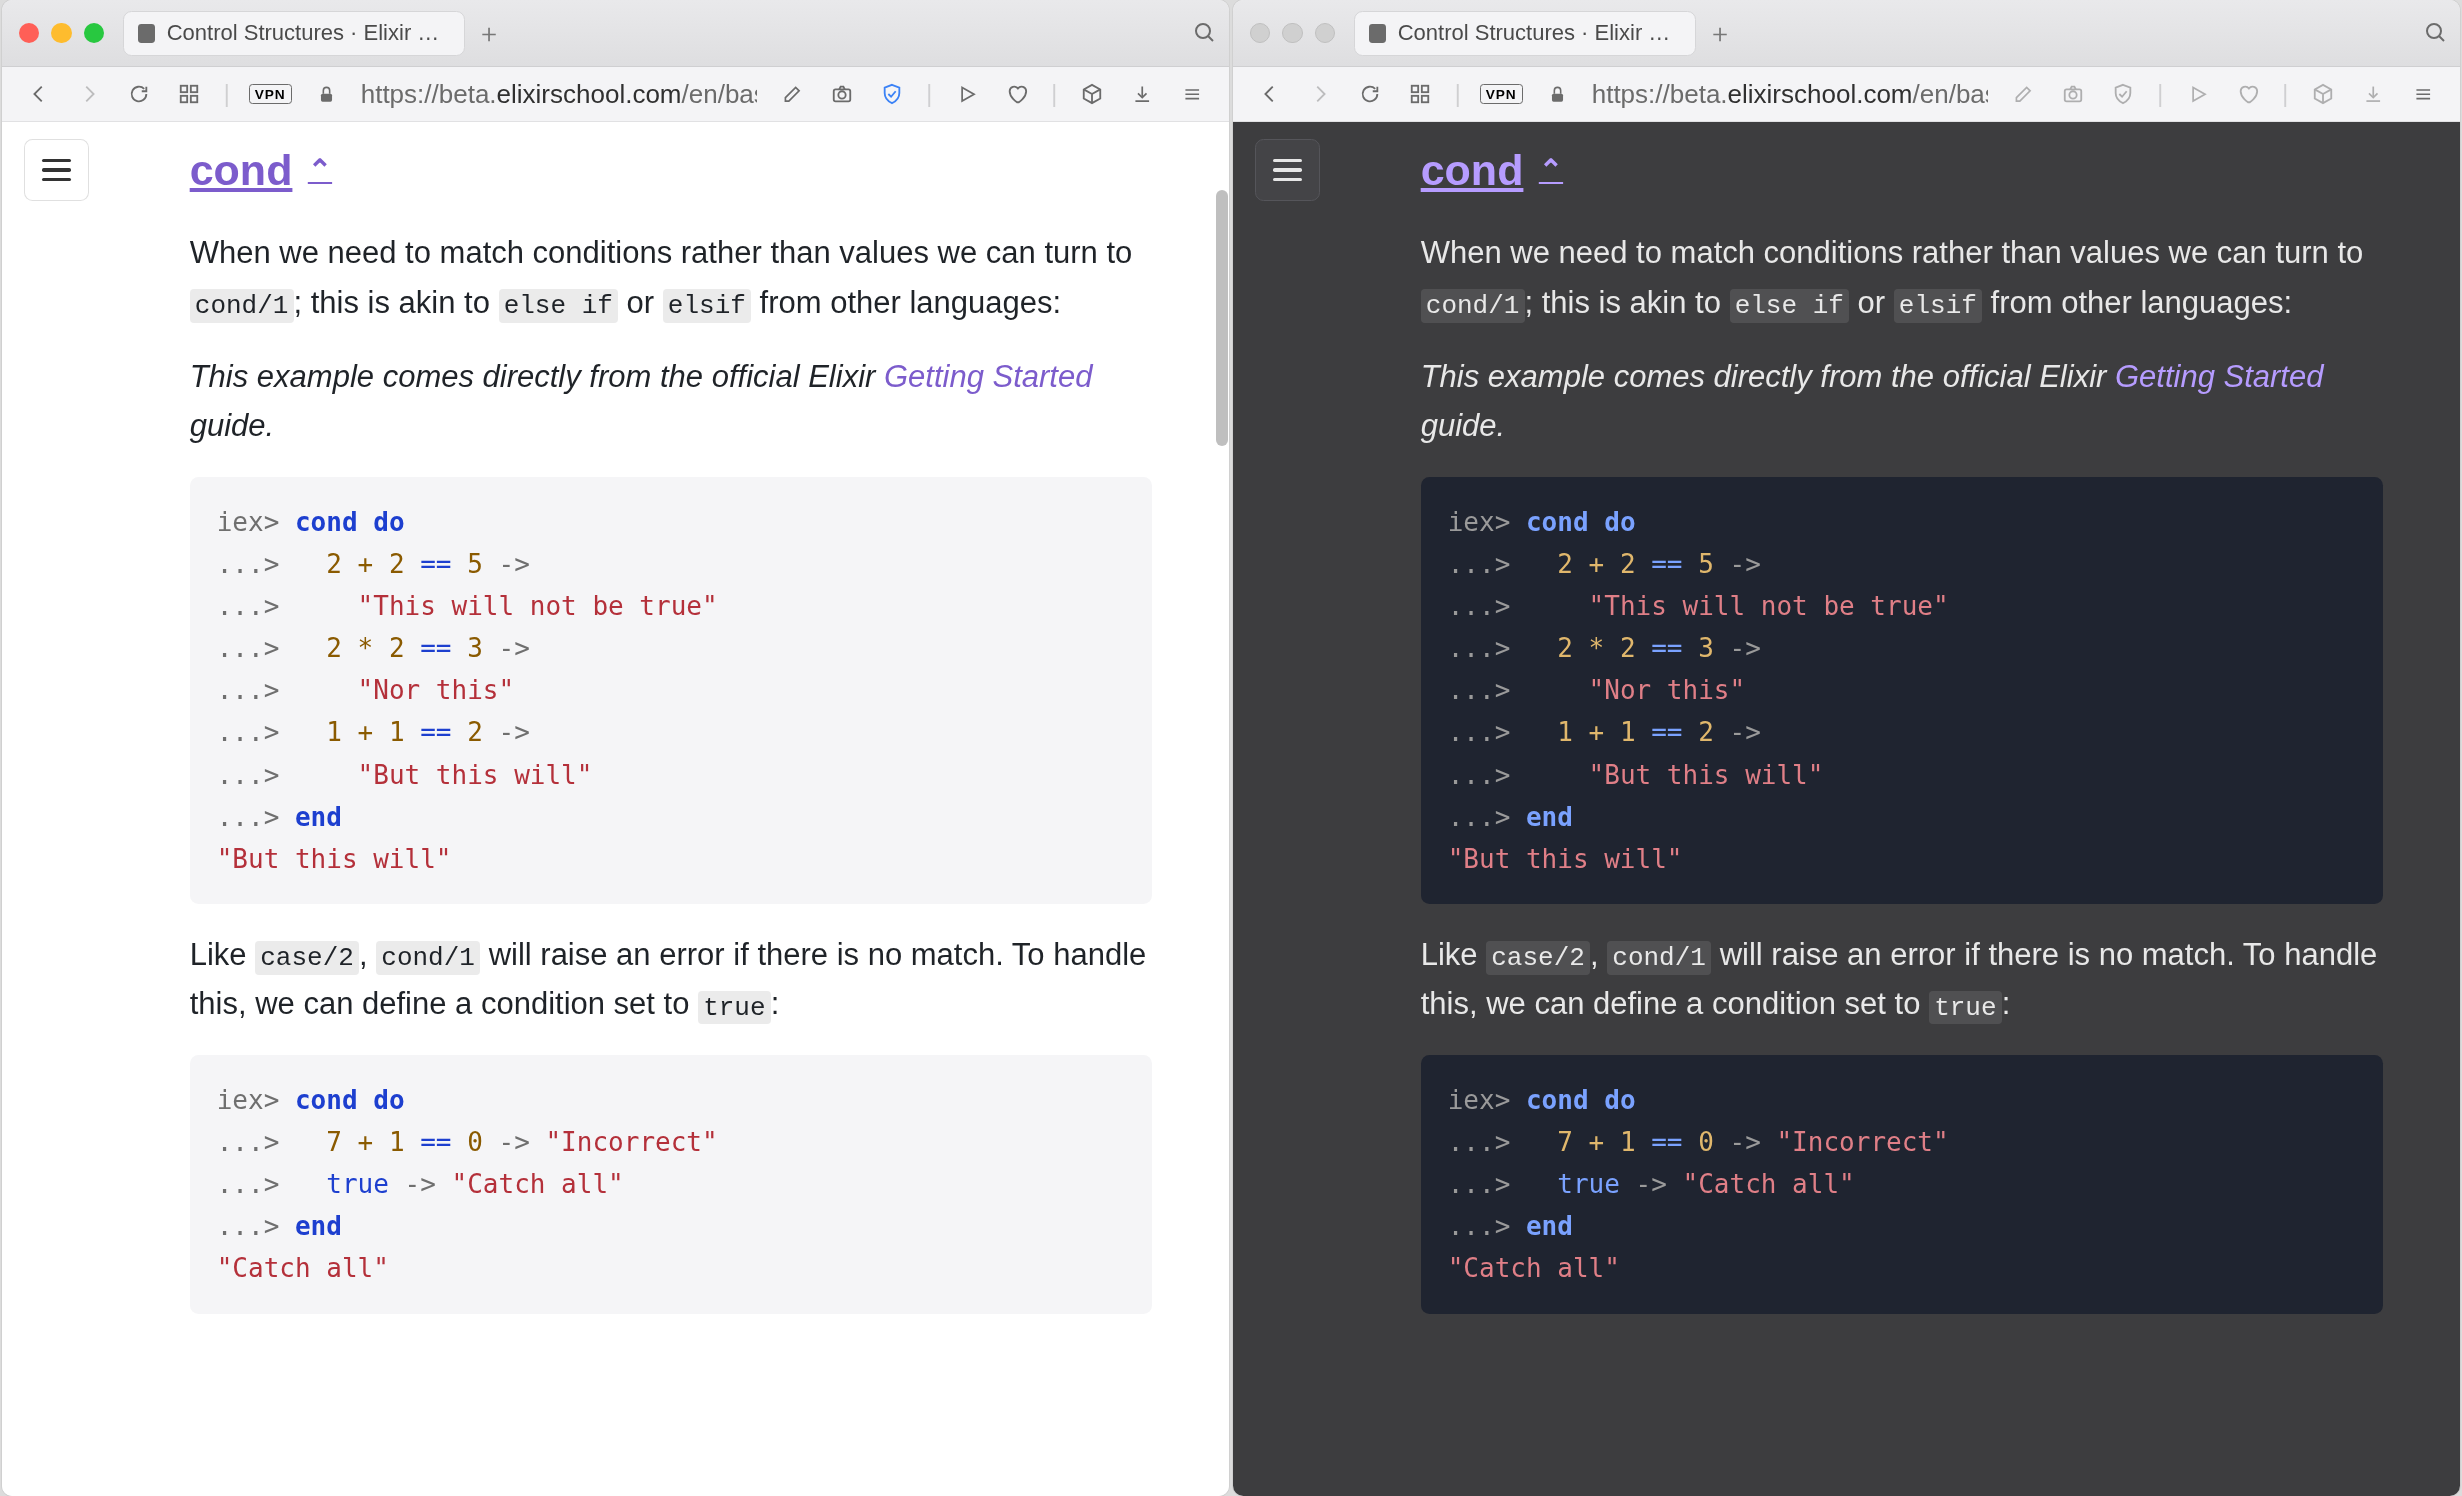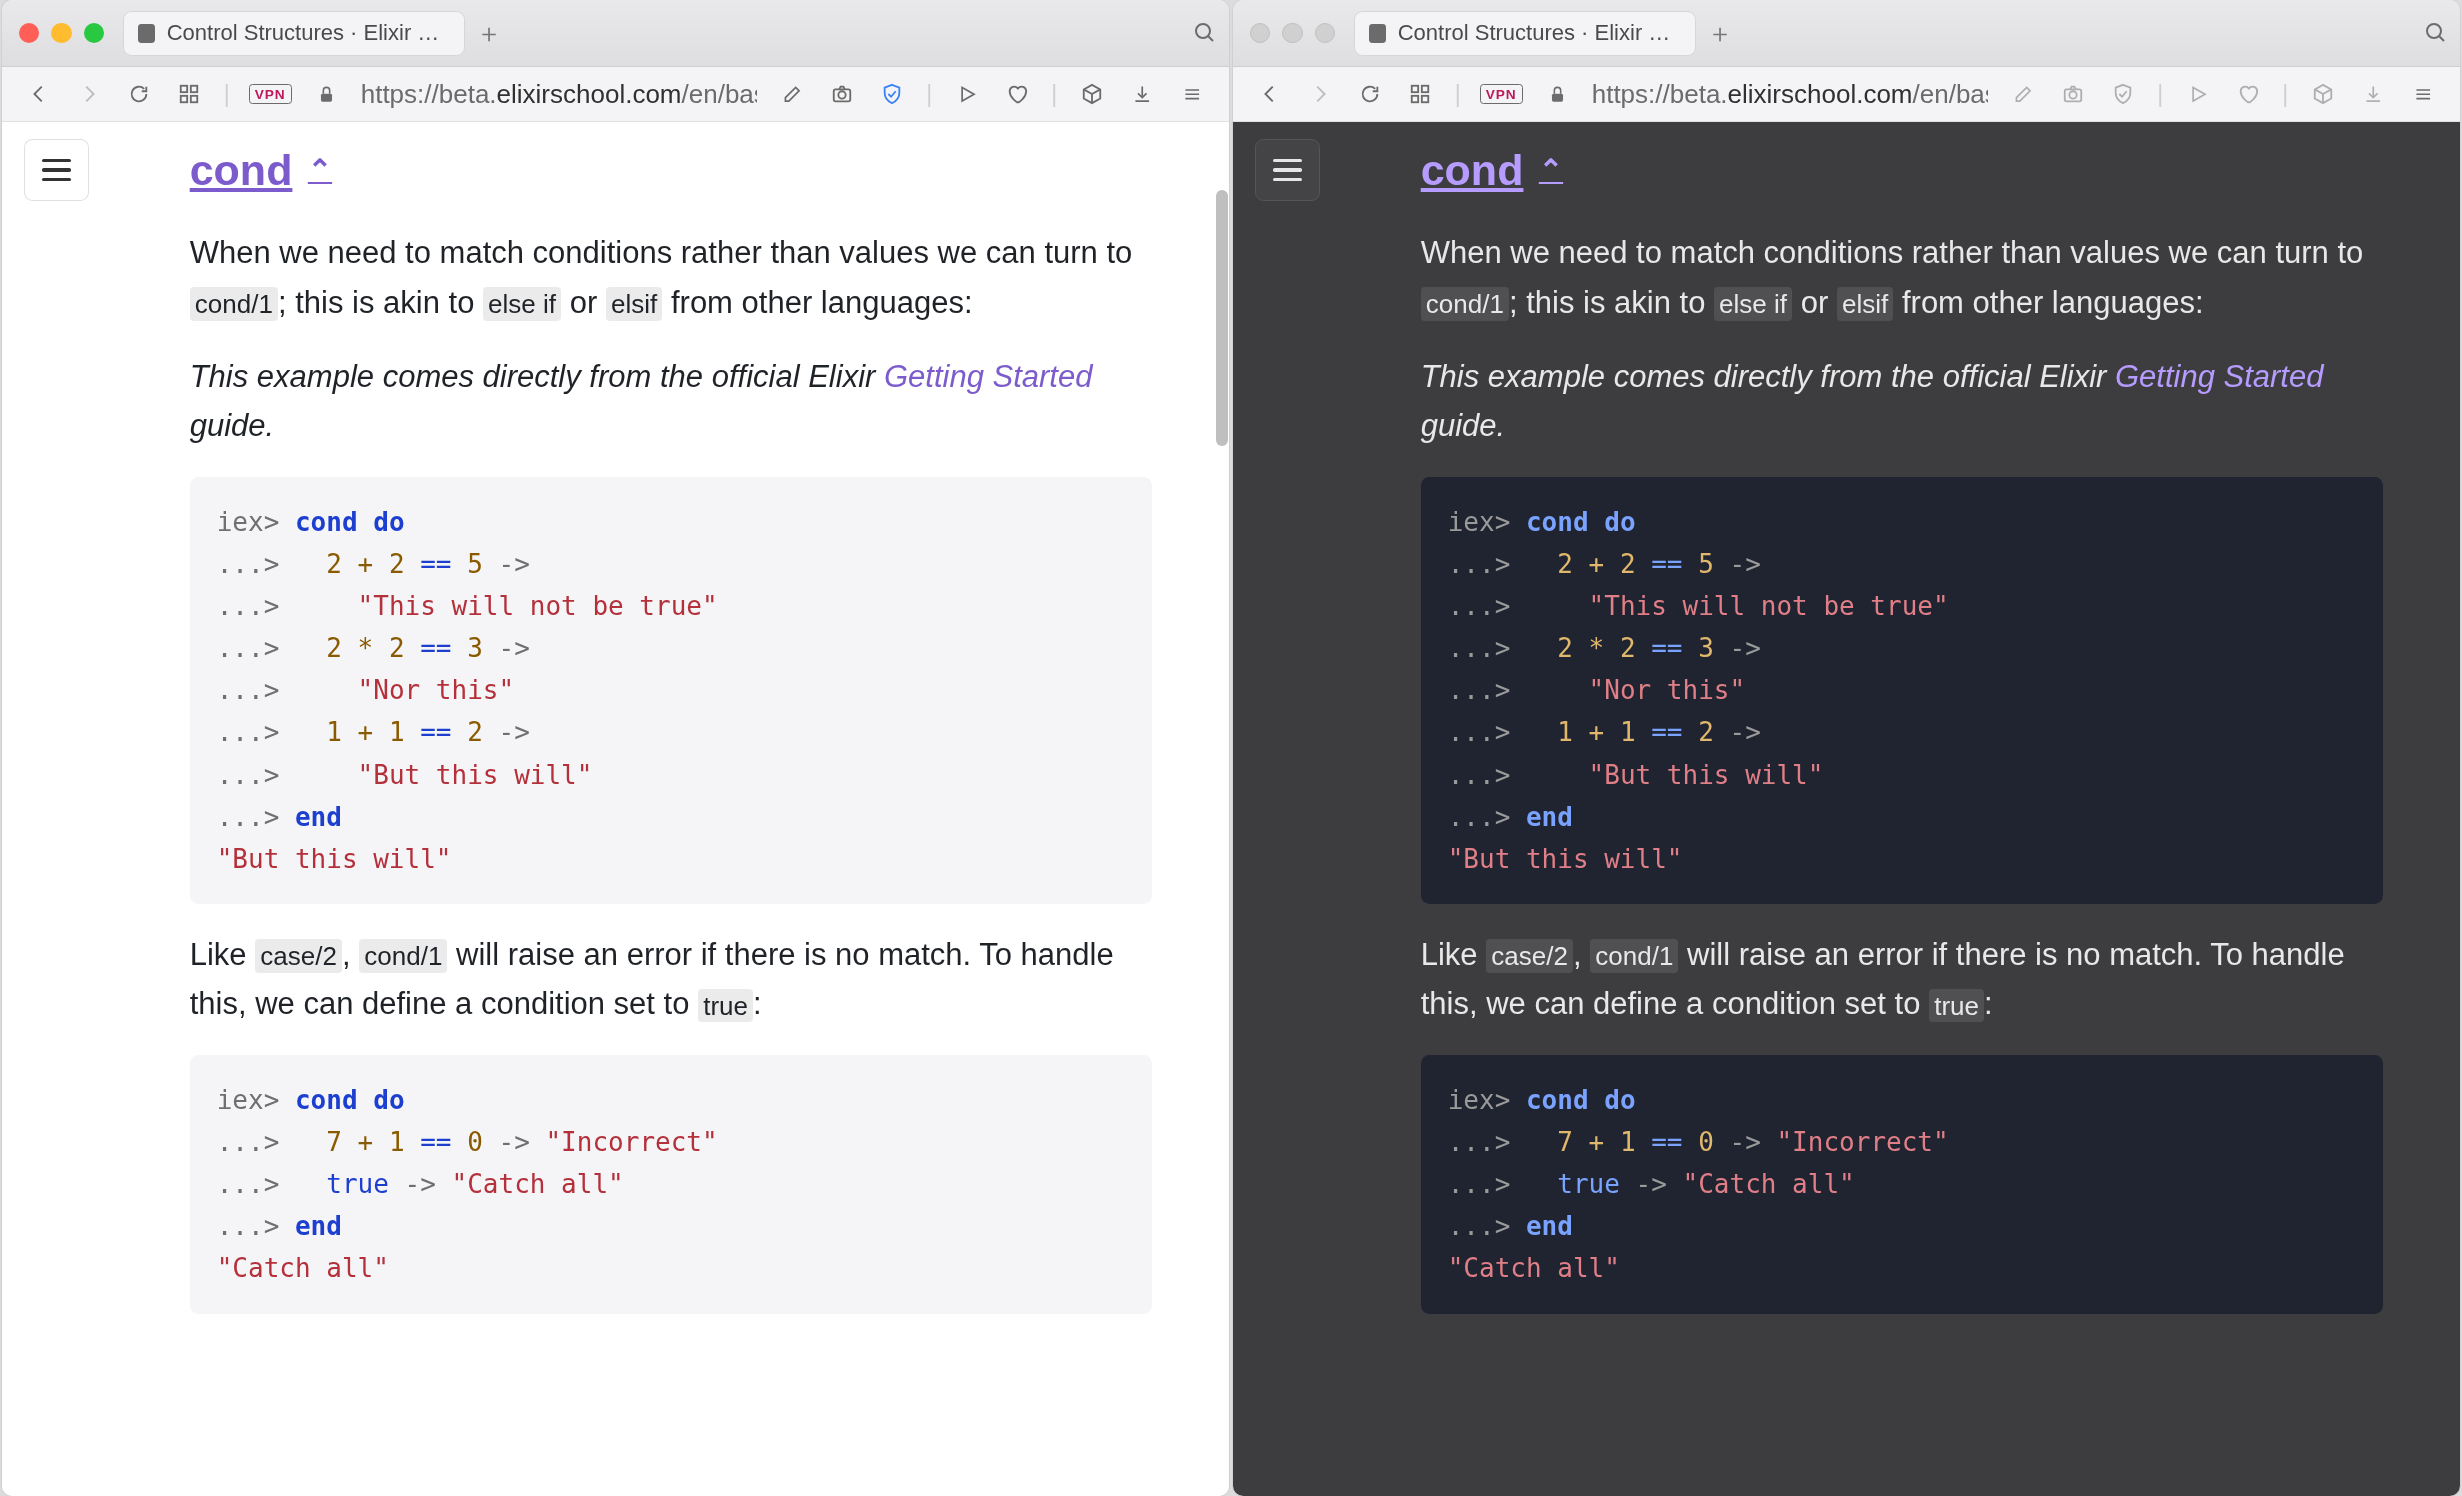--- a/index.html
+++ b/index.html
@@ -18,39 +18,39 @@
 .tab { display:flex; align-items:center; gap:12px; background:#f4f4f6; border:0.9px solid #d6d6d8; border-radius:8.5px; padding:8.5px 13.7px; font-size:22px; color:#4a4a4a; max-width:342px; }
 .tab .favicon{width:19px;height:19px;border-radius:3.4px;background:#6b6b6b}
 .tab .title{white-space:nowrap;overflow:hidden;text-overflow:ellipsis}
 .newtab{width:31px;height:31px;display:flex;align-items:center;justify-content:center;color:#777;font-size:26px}
 .tabbar .spacer{flex:1}
 .searchicn{width:29px;height:29px;display:flex;align-items:center;justify-content:center;color:#6b6b6b}
 
 
 .toolbar{height:55px;display:flex;align-items:center;gap:19px;padding:0 22px;background:#f4f4f6;border-bottom:0.9px solid #e1e1e3;font-size:23px;color:#5a5a5a}
 .tbtn{width:31px;height:31px;display:flex;align-items:center;justify-content:center;color:#6b6b6b}
-.vpn{border:1.7px solid #6b6b6b;border-radius:3.4px;font-size:13.7px;font-weight:700;padding:1.7px 5.1px;letter-spacing:0.9px;color:#be185d}
+.vpn{border:1.7px solid #6b6b6b;border-radius:3.4px;font-size:13.7px;font-weight:700;padding:1.7px 5.1px;letter-spacing:0.9px;color:#000000}
 .url{flex:1;font-size:26px;color:#6b6b6b;white-space:nowrap;overflow:hidden}
 .url .host{color:#303030;font-weight:500}
 .sep{color:#cfcfd1}
 
 
 .content{flex:1;overflow:auto;position:relative;padding:13.7px 77px 34px 188px;font-size:31px;line-height:1.6}
 .hamburger{position:absolute;left:22px;top:17px;width:65px;height:62px;border:0.9px solid rgba(0,0,0,0.12);border-radius:8.5px;background:rgba(255,255,255,0.85);display:flex;align-items:center;justify-content:center}
 .window.dark .hamburger{background:#444447;border-color:#55555a}
 .hamb-lines{display:flex;flex-direction:column;gap:6px}
 .hamb-lines span{display:block;width:29px;height:3.4px;background:#333;border-radius:1.7px}
 .window.dark .hamb-lines span{background:#e6e6e6}
 
 h2.cond{font-size:43px;font-weight:700;text-decoration:underline;display:inline-flex;align-items:center;gap:15.4px}
 .window.light h2.cond{color:#7c5ccc}
 .window.dark h2.cond{color:#b69cff}
 .chev{font-size:29px;text-decoration:none}
 p{margin:24px 0}
-code.inline{font-family:Liberation Sans, sans-serif;font-size:26px;padding:1.7px 5.1px;border-radius:4px;background:rgba(120,120,120,0.15)}
+code.inline{font-family:Liberation Mono, monospace;font-size:26px;padding:1.7px 5.1px;border-radius:4px;background:rgba(120,120,120,0.15)}
 .window.dark code.inline{background:rgba(255,255,255,0.10)}
 em{font-style:italic}
 a.lnk{}
 .window.light a.lnk{color:#7c5ccc}
 .window.dark a.lnk{color:#b69cff}
 
 pre.codeblock{font-family:"SFMono-Regular",Menlo,Consolas,monospace;font-size:26px;line-height:1.62;border-radius:8.5px;padding:24px 27px;margin:26px 0;white-space:pre}
 .window.light pre.codeblock{background:#f5f5f7;color:#2d2d2d}
 .window.dark pre.codeblock{background:#1f2430;color:#d6d6d6}
 

